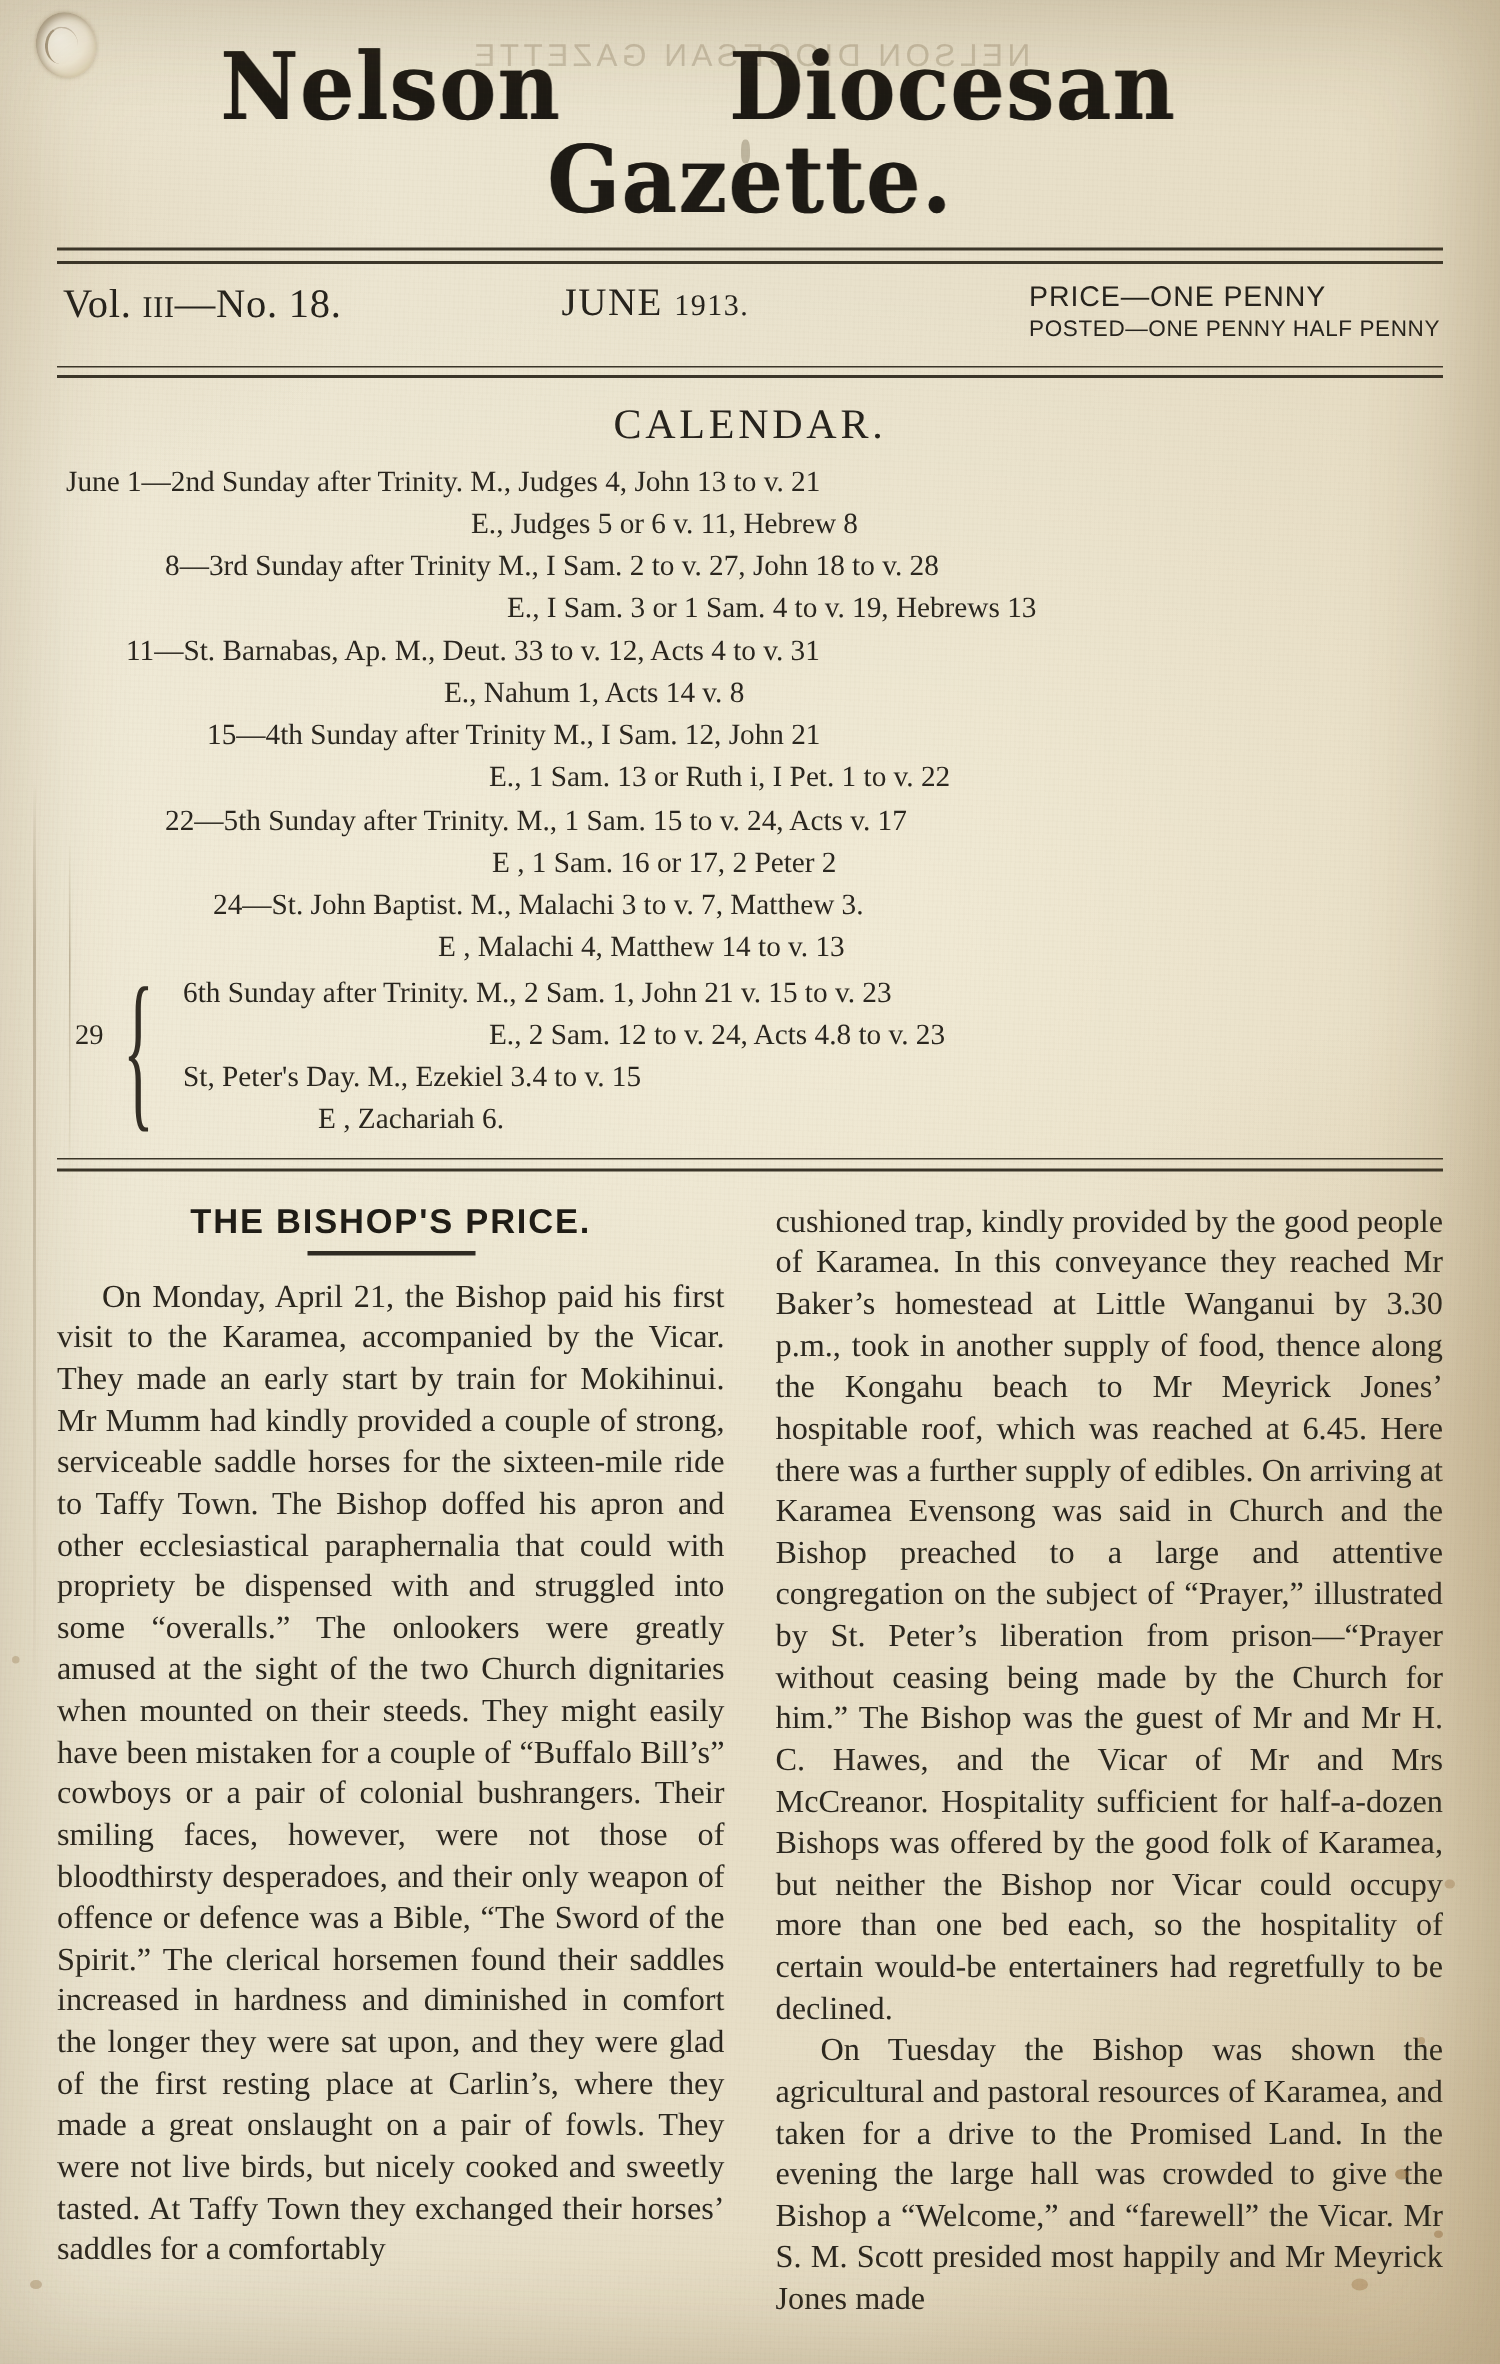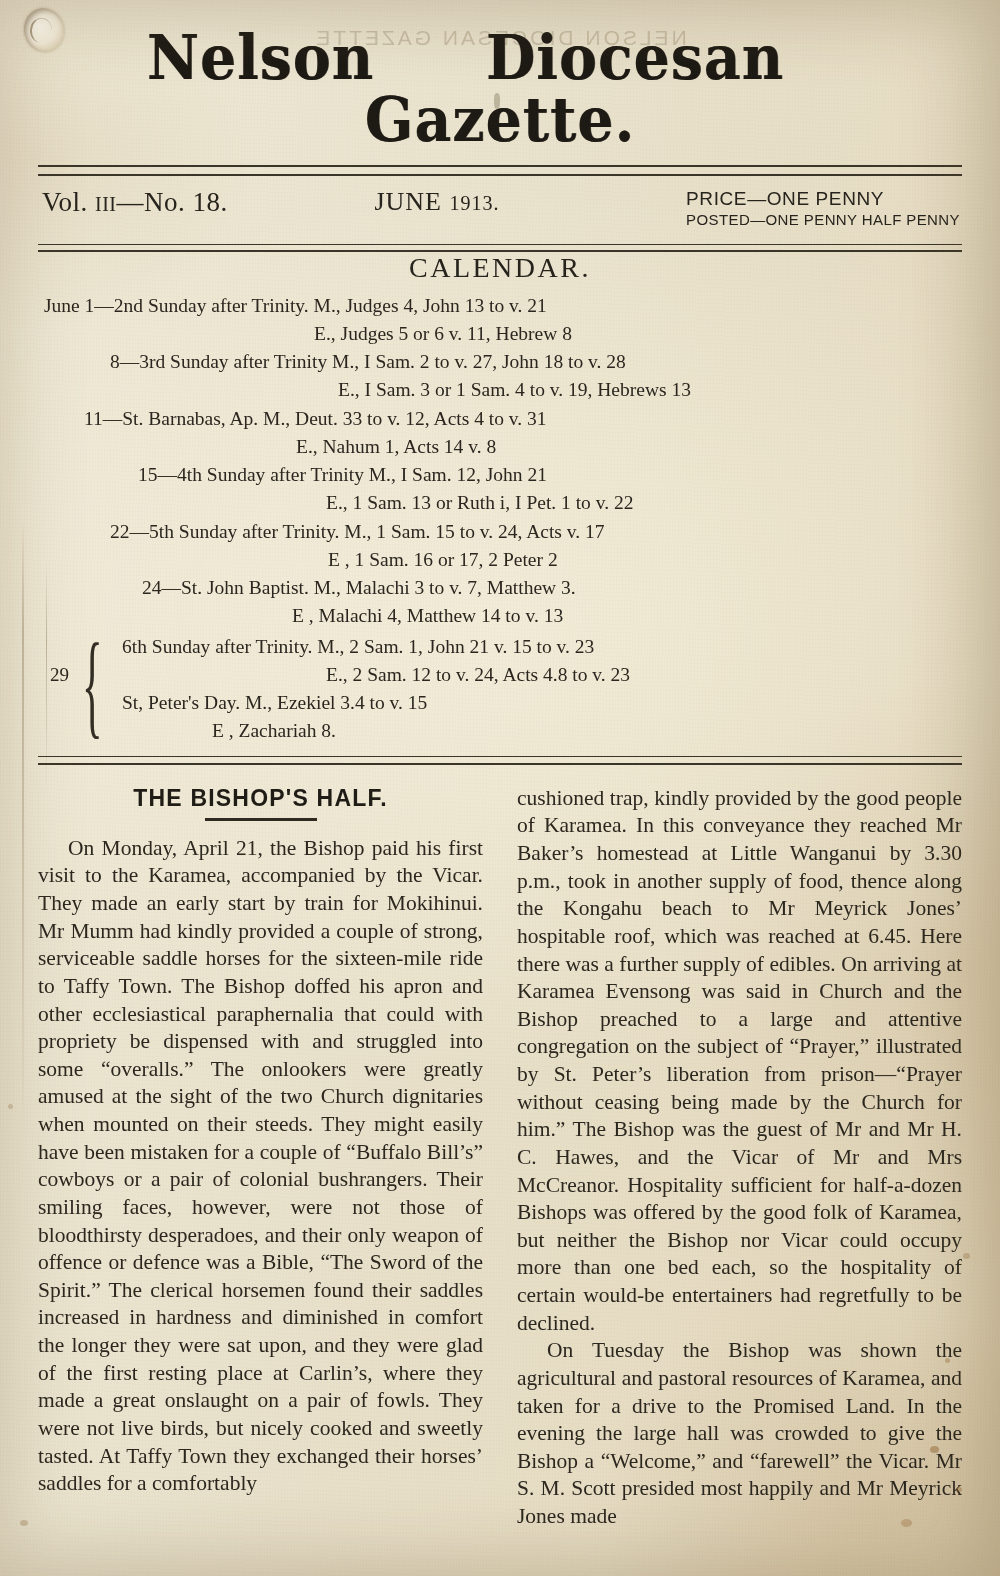--- a/index.html
+++ b/index.html
@@ -167,21 +167,21 @@
   }
   .vol-right .p1 { font-size: 19px; letter-spacing: .6px; }
   .vol-right .p2 { font-size: 15px; letter-spacing: .4px; }
 
   
   .calendar-title {
     text-align: center;
     font-family: "Liberation Serif", serif;
     font-size: 28px;
     letter-spacing: 2.5px;
-    margin: 0 0 8px 0;
+    margin: 16px 0 8px 0;
   }
   .cal-body {
     font-family: "Liberation Serif", serif;
     font-size: 19.5px;
     line-height: 1.45;
     color: #2a261f;
   }
   .cal-row { white-space: nowrap; }
   .cal-row.c1  { padding-left: 6px; }
   .cal-row.c2  { padding-left: 276px; }
@@ -319,31 +319,31 @@
       <div class="cal-row c11">24—St. John Baptist.   M., Malachi 3 to v. 7, Matthew 3.</div>
       <div class="cal-row c12">E , Malachi 4, Matthew 14 to v. 13</div>
 
       <div class="brace-block">
         <div class="brace-num">29</div>
         <div class="brace-glyph">{</div>
         <div class="brace-rows">
           <div class="br i1">6th Sunday after Trinity.   M., 2 Sam. 1, John 21 v. 15 to v. 23</div>
           <div class="br i2">E., 2 Sam. 12 to v. 24, Acts 4.8 to v. 23</div>
           <div class="br i3">St, Peter's Day.   M., Ezekiel 3.4 to v. 15</div>
-          <div class="br i4">E , Zachariah 8.</div>
+          <div class="br i4">E , Zachariah 6.</div>
         </div>
       </div>
     </div>
 
     <div class="rule-after-cal"></div>
 
     <div class="article">
 
       <div class="col left">
-        <div class="art-title">THE BISHOP'S HALF.</div>
+        <div class="art-title">THE BISHOP'S PRICE.</div>
         <div class="art-underline"></div>
         <p class="body">On Monday, April 21, the Bishop paid his first visit to the Karamea, accompanied by the Vicar. They made an early start by train for Mokihinui. Mr Mumm had kindly provided a couple of strong, serviceable saddle horses for the sixteen-mile ride to Taffy Town. The Bishop doffed his apron and other ecclesiastical paraphernalia that could with propriety be dispensed with and struggled into some “overalls.” The onlookers were greatly amused at the sight of the two Church dignitaries when mounted on their steeds. They might easily have been mistaken for a couple of “Buffalo Bill’s” cowboys or a pair of colonial bushrangers. Their smiling faces, however, were not those of bloodthirsty desperadoes, and their only weapon of offence or defence was a Bible, “The Sword of the Spirit.” The clerical horsemen found their saddles increased in hardness and diminished in comfort the longer they were sat upon, and they were glad of the first resting place at Carlin’s, where they made a great onslaught on a pair of fowls. They were not live birds, but nicely cooked and sweetly tasted. At Taffy Town they exchanged their horses’ saddles for a comfortably</p>
       </div>
 
       <div class="col right">
         <p class="body">cushioned trap, kindly provided by the good people of Karamea. In this conveyance they reached Mr Baker’s homestead at Little Wanganui by 3.30 p.m., took in another supply of food, thence along the Kongahu beach to Mr Meyrick Jones’ hospitable roof, which was reached at 6.45. Here there was a further supply of edibles. On arriving at Karamea Evensong was said in Church and the Bishop preached to a large and attentive congregation on the subject of “Prayer,” illustrated by St. Peter’s liberation from prison—“Prayer without ceasing being made by the Church for him.” The Bishop was the guest of Mr and Mr H. C. Hawes, and the Vicar of Mr and Mrs McCreanor. Hospitality sufficient for half-a-dozen Bishops was offered by the good folk of Karamea, but neither the Bishop nor Vicar could occupy more than one bed each, so the hospitality of certain would-be entertainers had regretfully to be declined.</p>
         <p class="body">On Tuesday the Bishop was shown the agricultural and pastoral resources of Karamea, and taken for a drive to the Promised Land. In the evening the large hall was crowded to give the Bishop a “Welcome,” and “farewell” the Vicar. Mr S. M. Scott presided most happily and Mr Meyrick Jones made</p>
       </div>
 
     </div>

